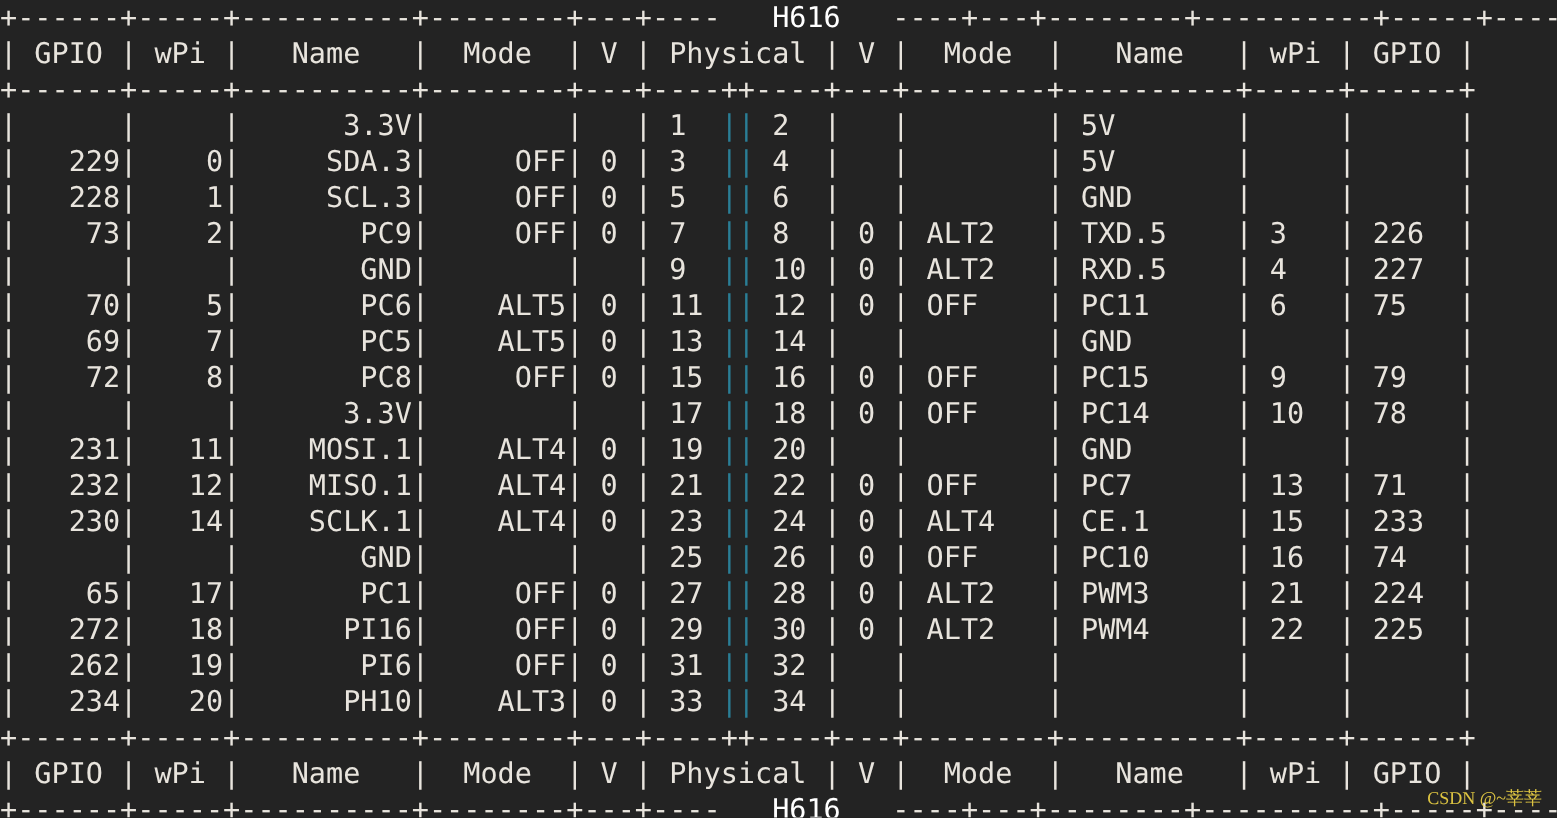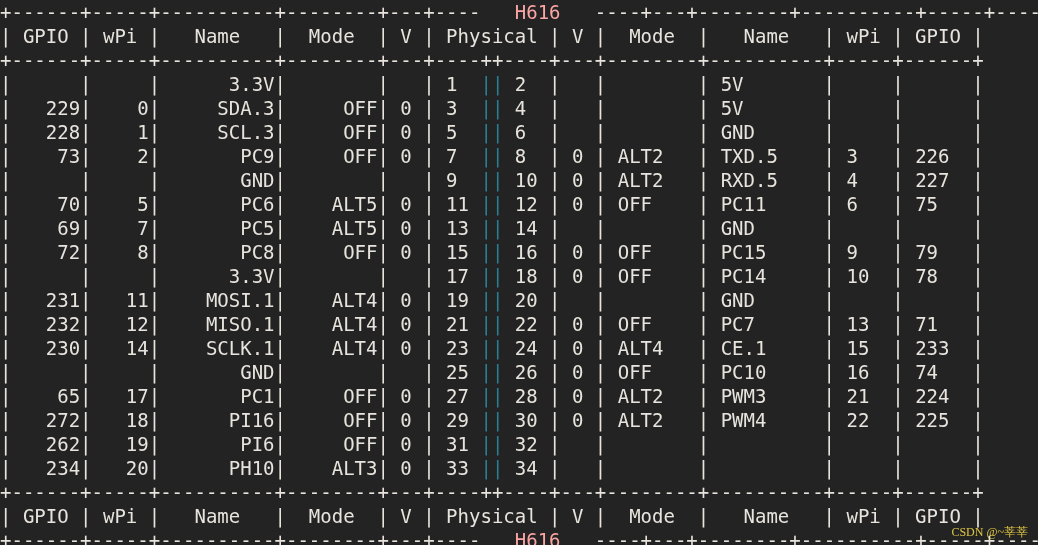--- a/index.html
+++ b/index.html
@@ -43,21 +43,21 @@
     line-height: 24px;
     font-family: "DejaVu Sans Mono", "Liberation Mono", monospace;
   }
   .sep-bar {
     color: #2a7e96;
   }
   .rule, .border {
     color: #e8e4dd;
   }
   .title {
-    color: #fca5a5;
+    color: #ffffff;
   }
   #watermark {
     position: absolute;
     right: 10px;
     bottom: 6px;
     font-size: 12px;
     line-height: 14px;
     color: #fde047;
     font-family: Liberation Serif, serif;
     white-space: pre;

